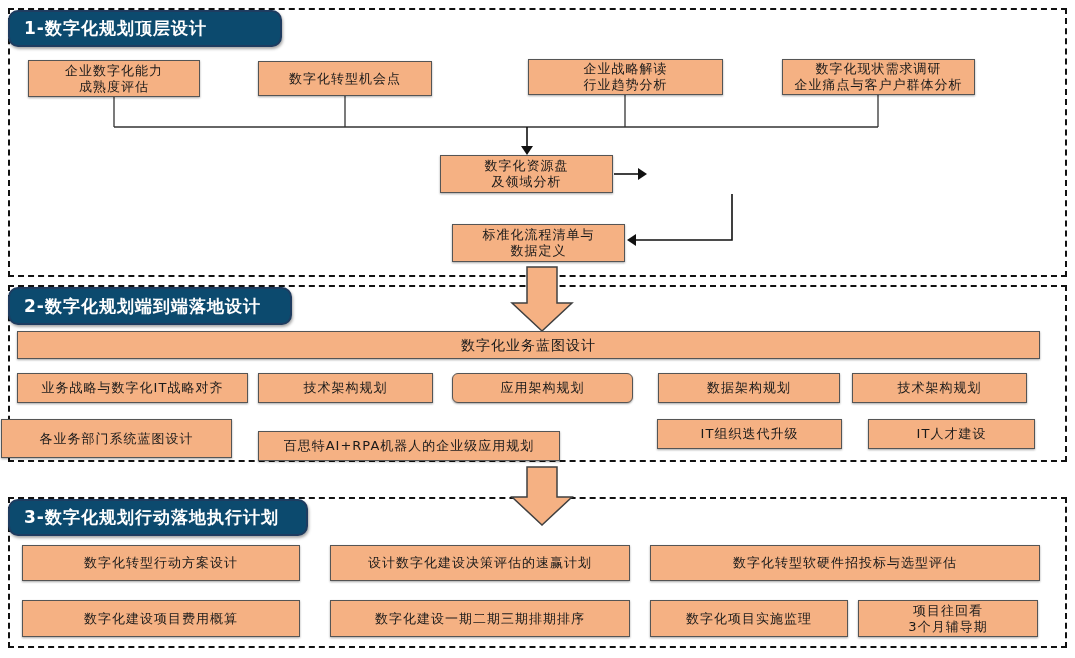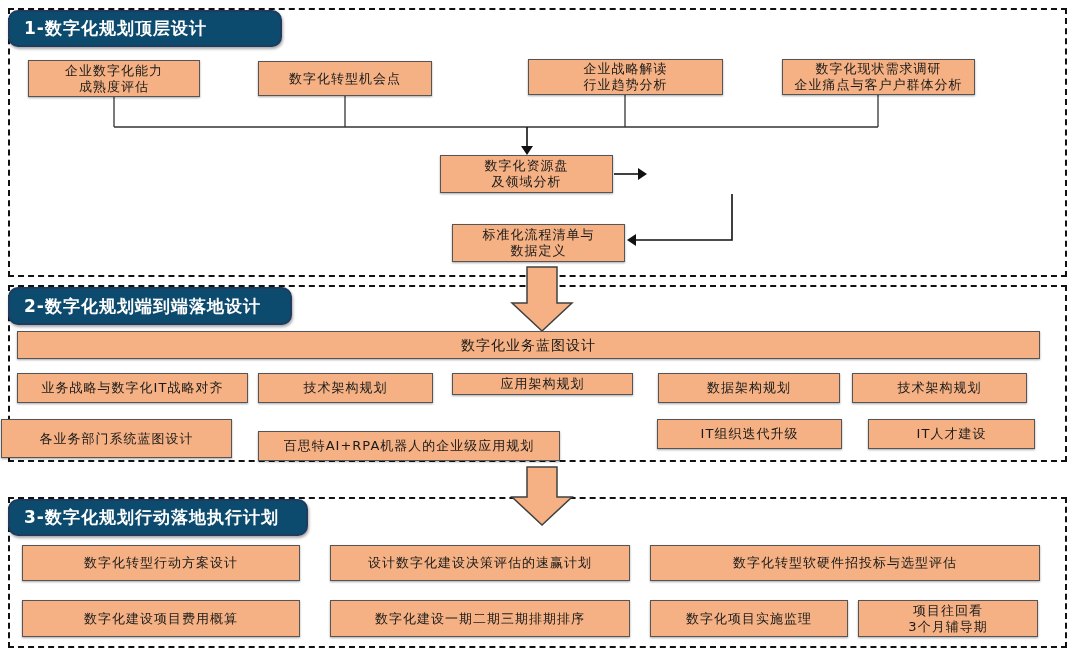--- a/index.html
+++ b/index.html
@@ -73,21 +73,21 @@
 及领域分析</div>
   <div class="obox" style="left:452px;top:224px;width:173px;height:38px;">标准化流程清单与
 数据定义</div>
 
   <div class="stitle" style="left:8px;top:287px;width:284px;height:38px;">2-数字化规划端到端落地设计</div>
 
   <div class="obox bar" style="left:17px;top:331px;width:1023px;height:28px;">数字化业务蓝图设计</div>
 
   <div class="obox" style="left:17px;top:373px;width:231px;height:30px;">业务战略与数字化IT战略对齐</div>
   <div class="obox" style="left:258px;top:373px;width:175px;height:30px;">技术架构规划</div>
-  <div class="obox" style="left:452px;top:373px;width:181px;height:22px;">应用架构规划</div>
+  <div class="obox" style="left:452px;top:373px;width:181px;height:30px;border-radius:6px;">应用架构规划</div>
   <div class="obox" style="left:658px;top:373px;width:182px;height:30px;">数据架构规划</div>
   <div class="obox" style="left:852px;top:373px;width:175px;height:30px;">技术架构规划</div>
 
   <div class="obox" style="left:1px;top:419px;width:231px;height:39px;">各业务部门系统蓝图设计</div>
   <div class="obox" style="left:258px;top:431px;width:302px;height:30px;">百思特AI+RPA机器人的企业级应用规划</div>
   <div class="obox" style="left:657px;top:419px;width:185px;height:30px;">IT组织迭代升级</div>
   <div class="obox" style="left:868px;top:419px;width:167px;height:30px;">IT人才建设</div>
 
   <div class="stitle" style="left:8px;top:499px;width:300px;height:37px;">3-数字化规划行动落地执行计划</div>
 

